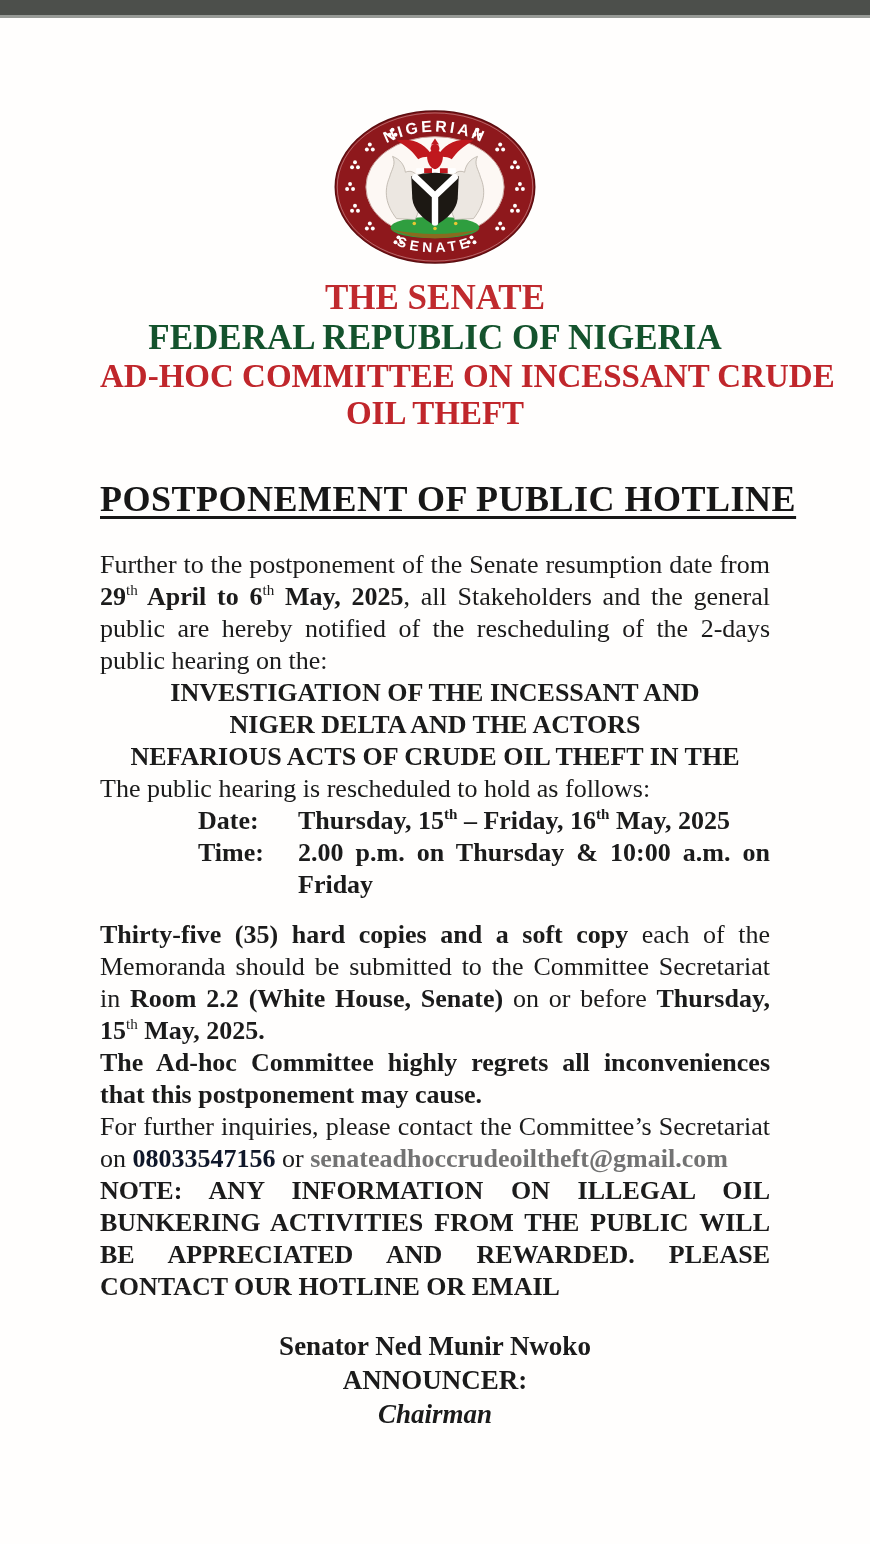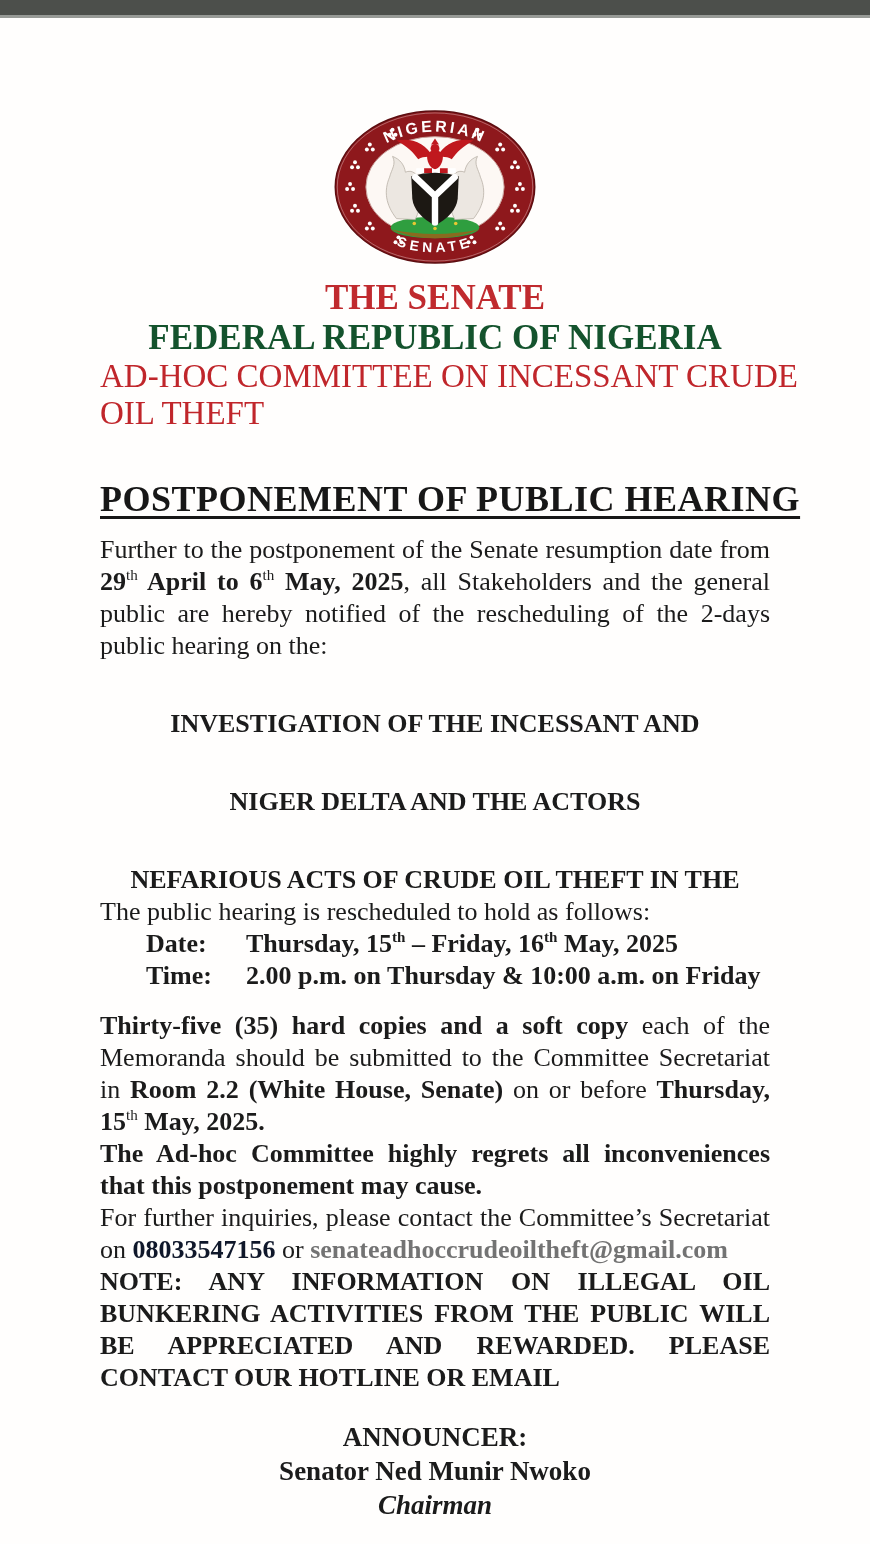--- a/index.html
+++ b/index.html
@@ -9,35 +9,35 @@
     color:#1b1b1b;
   }
   .page{width:870px;height:1544px;overflow:hidden;position:relative;background:#fffefd;}
   .topbar{height:15px;background:#4c4f4b;border-bottom:3px solid #979a96;}
   .content{padding:0 100px;}
   .logo-wrap{width:212px;margin:90px auto 8px;}
   .ringtext{fill:#ffffff;font-family:"Liberation Sans","DejaVu Sans",sans-serif;font-weight:bold;}
   .h1{font-size:35px;font-weight:bold;text-align:center;line-height:40px;white-space:nowrap;}
   .h1.red{color:#c02a2e;}
   .h1.green{color:#14532d;}
-  .h2{font-size:33px;font-weight:normal;line-height:37px;color:#c0262b;white-space:nowrap;}
+  .h2{font-size:33px;font-weight:bold;text-align:center;line-height:37px;color:#c0262b;white-space:nowrap;}
   .title{
     margin-top:46px;font-size:36px;font-weight:bold;text-align:center;
     color:#171717;text-decoration:underline;text-decoration-thickness:3px;text-underline-offset:5px;
     letter-spacing:0.5px;white-space:nowrap;
   }
   .para{font-size:26px;line-height:32px;margin:0;}
   .justify{text-align:justify;}
-  .mt{margin-top:14px;}
+  .mt{margin-top:29px;}
   .gap{margin-top:18px;}
   .b{font-weight:bold;}
   .sup{vertical-align:super;font-size:0.58em;line-height:0;font-weight:inherit;}
-  .subject{font-size:26px;line-height:32px;font-weight:bold;text-align:center;margin-top:46px;}
+  .subject{font-size:26px;line-height:32px;font-weight:bold;text-align:center;}
   .srow{display:flex;font-size:26px;line-height:32px;}
-  .slabel{flex:none;width:100px;margin-left:46px;font-weight:bold;}
+  .slabel{flex:none;width:100px;margin-left:98px;font-weight:bold;}
   .svalue{flex:1;font-weight:bold;text-align:justify;}
   .announcer{margin-top:26px;text-align:center;font-size:27px;line-height:34px;font-weight:bold;}
   .announcer .it{font-style:italic;text-align:center;}
 </style>
 </head>
 <body>
 
 <div class="page">
   <div class="topbar"></div>
 
@@ -158,21 +158,21 @@
           <path d="M85,70 L105,89 M125,70 L105,89 M105,89 L105,116" stroke="#ffffff" stroke-width="6.5" fill="none" stroke-linecap="round"></path>
         </g>
       </svg>
     </div>
 
     <div class="h1 red">THE SENATE</div>
     <div class="h1 green">FEDERAL REPUBLIC OF NIGERIA</div>
     <div class="h2">AD-HOC COMMITTEE ON INCESSANT CRUDE</div>
     <div class="h2">OIL THEFT</div>
 
-    <div class="title">POSTPONEMENT OF PUBLIC HEARING</div>
+    <div class="title">POSTPONEMENT OF PUBLIC HOTLINE</div>
 
     <p class="para justify mt"><span>Further to the postponement of the Senate resumption date from </span><span class="b">29</span><span class="b sup">th</span><span class="b"> April to 6</span><span class="b sup">th</span><span class="b"> May, 2025</span><span>, all Stakeholders and the general public are hereby notified of the rescheduling of the 2-days public hearing on the:</span></p>
 
     <div class="subject">INVESTIGATION OF THE INCESSANT AND</div>
     <div class="subject">NIGER DELTA AND THE ACTORS</div>
     <div class="subject">NEFARIOUS ACTS OF CRUDE OIL THEFT IN THE</div>
 
     <p class="para">The public hearing is rescheduled to hold as follows:</p>
 
     <div>
@@ -188,19 +188,19 @@
 
     <p class="para justify gap"><span class="b">Thirty-five (35) hard copies and a soft copy</span><span> each of the Memoranda should be submitted to the Committee Secretariat in </span><span class="b">Room 2.2 (White House, Senate)</span><span> on or before </span><span class="b">Thursday, 15</span><span class="b sup">th</span><span class="b"> May, 2025.</span></p>
 
     <p class="para justify"><span class="b">The Ad-hoc Committee highly regrets all inconveniences that this postponement may cause.</span></p>
 
     <p class="para justify"><span>For further inquiries, please contact the Committee’s Secretariat on </span><span class="b" style="color: #0f172a;">08033547156</span><span> or </span><span class="b" style="color: #737373;">senateadhoccrudeoiltheft@gmail.com</span></p>
 
     <p class="para justify"><span class="b">NOTE: ANY INFORMATION ON ILLEGAL OIL BUNKERING ACTIVITIES FROM THE PUBLIC WILL BE APPRECIATED AND REWARDED. PLEASE CONTACT OUR HOTLINE OR EMAIL</span></p>
 
     <div class="announcer">
+      <div>Senator Ned Munir Nwoko</div>
       <div>ANNOUNCER:</div>
-      <div>Senator Ned Munir Nwoko</div>
       <div class="it">Chairman</div>
     </div>
 
   </div>
 </div>
 
 </body></html>

